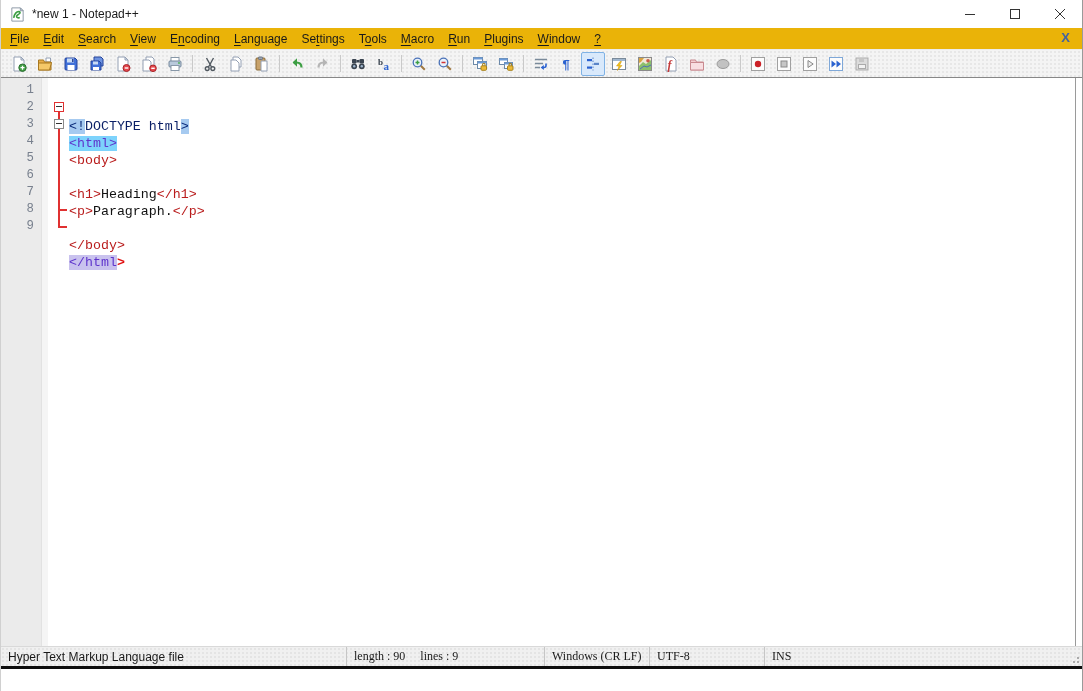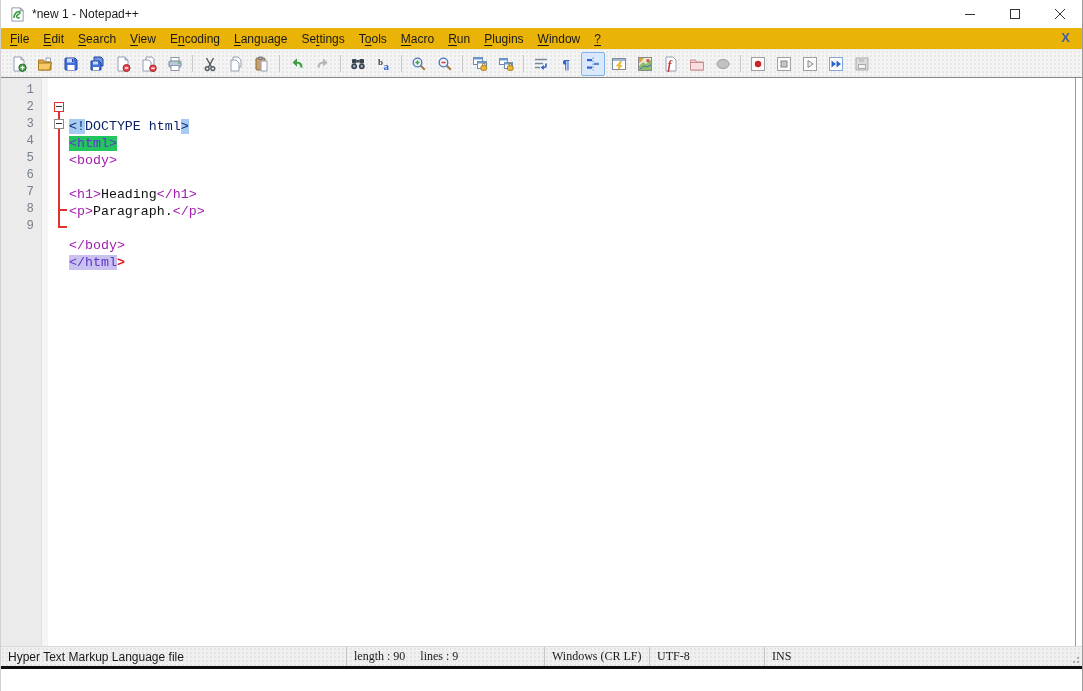--- a/index.html
+++ b/index.html
@@ -41,23 +41,23 @@
   .fbox::after{content:"";position:absolute;left:1px;right:1px;top:3px;height:1px;background:#333;}
   .fline{position:absolute;left:10px;width:2px;background:#e03131;}
   .fline.below{top:13px;bottom:0;}
   .fline.full{top:0;bottom:0;}
   .fline.half{top:0;height:9px;}
   .fbend{position:absolute;left:10px;top:8px;width:9px;height:2px;background:#e03131;}
   .code{flex:1;padding-left:1px;white-space:pre;margin-top:36px;}
   .row.cur .code{background:#e7e7fb;}
   .seg-sgml-bracket{color:#0a2a7a;background:#a6caf0;}
   .seg-sgml{color:#0a1f66;}
-  .seg-tag{color:#a21caf;}
+  .seg-tag{color:#b91c1c;}
   .seg-text{color:#111;font-family:Liberation Mono, monospace;}
-  .seg-tag-match-open{color:#5f35cc;background:#22c55e;}
+  .seg-tag-match-open{color:#5f35cc;background:#7dd3fc;}
   .seg-tag-match-close{color:#5f35cc;background:#c9c2ee;}
   .seg-brace-match{color:#e01010;font-weight:bold;}
   
   .statusbar{height:20px;display:flex;align-items:center;background:#f0f0f0;background-image:radial-gradient(#e4e4e4 1px,transparent 1px);background-size:4px 4px;border-top:1px solid #d9d9d9;box-sizing:border-box;font-size:12px;}
   .ss{height:100%;display:flex;align-items:center;box-sizing:border-box;padding-left:7px;white-space:nowrap;overflow:hidden;}
   .ss + .ss{border-left:1px solid #c6c6c6;font-family:Liberation Serif, serif;}
   .s1{width:345px;}.s2{width:198px;}.s3{width:245px;}.s4{width:105px;}.s5{width:115px;}.s6{flex:1;position:relative;}
   .gap15{margin-left:15px;}
   .grip{position:absolute;right:2px;bottom:2px;}
   .strip{height:3px;background:#0d0d0d;}

